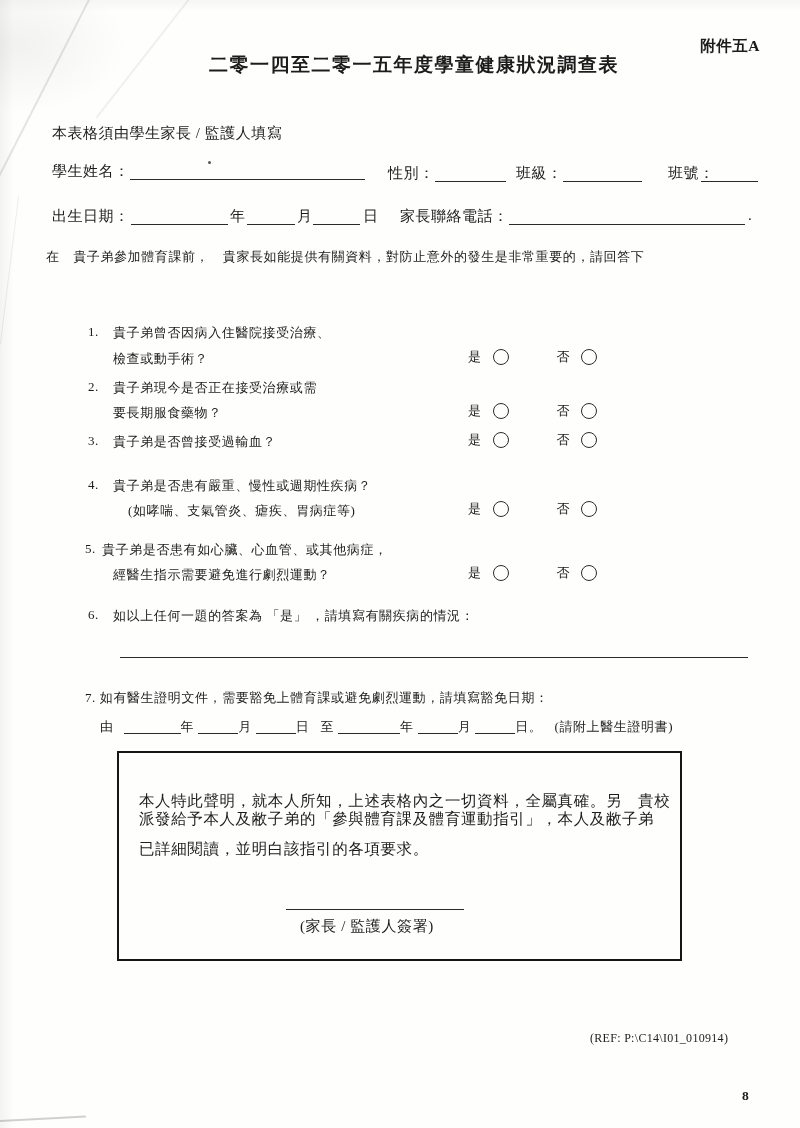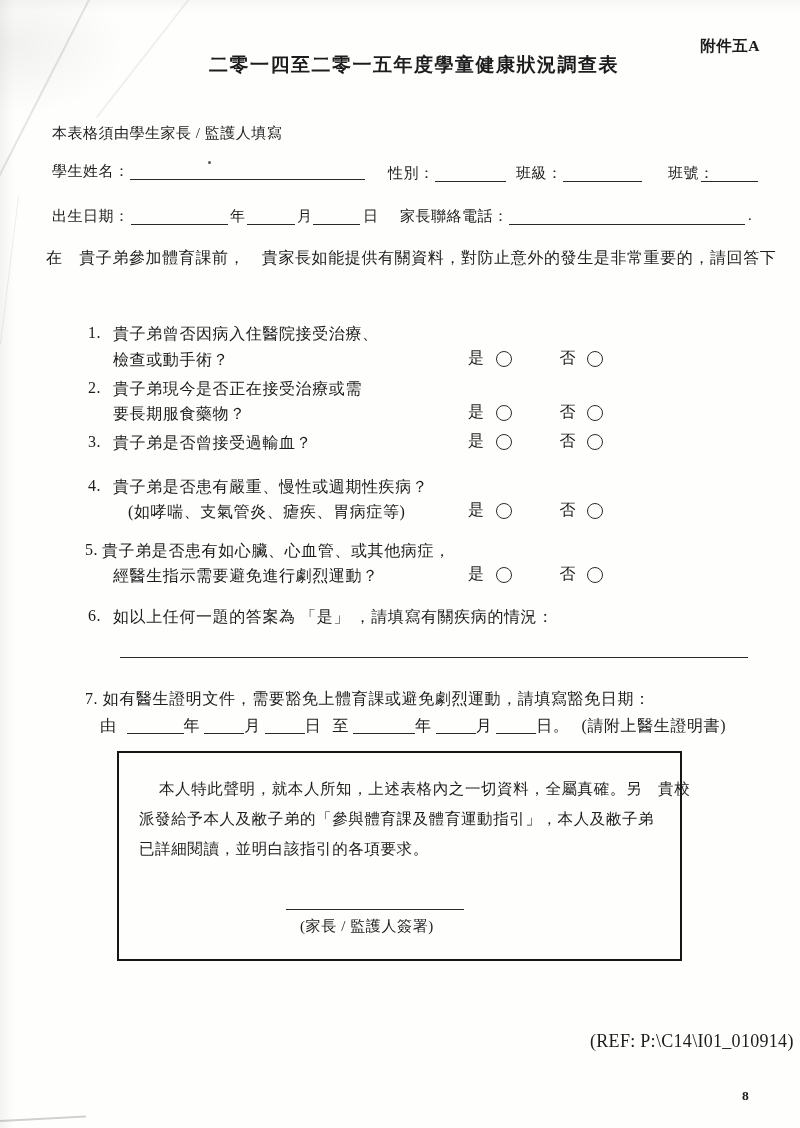--- a/index.html
+++ b/index.html
@@ -18,25 +18,25 @@
     color:#1c1c1c;
   }
   .abs{position:absolute;}
   .lbl{font-size:15px;letter-spacing:0.5px;white-space:nowrap;}
   .bold{font-weight:bold;}
   .blank{display:inline-block;border-bottom:1.6px solid #2a2a2a;height:17px;vertical-align:-3px;}
   .title{font-size:19px;font-weight:bold;letter-spacing:1.5px;text-align:center;width:100%;}
   .circle{display:inline-block;width:14px;height:14px;border:1.6px solid #2b2b2b;border-radius:50%;margin-left:11px;background:transparent;}
   .ans-row{position:absolute;left:468px;display:flex;gap:48px;align-items:center;}
   .ans{display:flex;align-items:center;}
-  .qtext{font-size:16px;letter-spacing:0.6px;white-space:nowrap;}
+  .qtext{font-size:13px;letter-spacing:0.6px;white-space:nowrap;}
   .decl-box{position:absolute;left:117px;top:751px;width:561px;height:206px;border:2px solid #161616;}
   .decl-line{position:absolute;left:20px;font-size:15.5px;letter-spacing:0.6px;white-space:nowrap;}
   .artifact{position:absolute;pointer-events:none;}
-  .footer-ref{font-size:18px;letter-spacing:0.3px;}
+  .footer-ref{font-size:12px;letter-spacing:0.3px;}
 </style>
 </head>
 <body>
 
 <div id="page">
 
   <div class="artifact" style="left:42px;top:-25px;width:1.5px;height:230px;background:rgba(0,0,0,0.10);transform:rotate(27deg);"></div>
   <div class="artifact" style="left:160px;top:-70px;width:1.5px;height:210px;background:rgba(0,0,0,0.06);transform:rotate(38deg);"></div>
   <div class="artifact" style="left:9px;top:195px;width:1px;height:150px;background:rgba(0,0,0,0.07);transform:rotate(7deg);"></div>
   <div class="artifact" style="left:208px;top:161px;width:3px;height:3px;background:#555;border-radius:50%;"></div>
@@ -149,21 +149,21 @@
     <span class="blank" style="width:40px;"></span><span class="qtext">月</span>
     <span class="blank" style="width:40px;"></span><span class="qtext">日</span>
     <span class="qtext" style="margin-left:7px;">至</span>
     <span class="blank" style="width:62px;"></span><span class="qtext">年</span>
     <span class="blank" style="width:40px;"></span><span class="qtext">月</span>
     <span class="blank" style="width:40px;"></span><span class="qtext">日。</span>
     <span class="qtext" style="margin-left:8px;">(請附上醫生證明書)</span>
   </div>
 
   <div class="decl-box">
-    <div class="decl-line" style="top:26px;margin-left:20px;">本人特此聲明，就本人所知，上述表格內之一切資料，全屬真確。另　貴校</div>
+    <div class="decl-line" style="top:38px;">本人特此聲明，就本人所知，上述表格內之一切資料，全屬真確。另　貴校</div>
     <div class="decl-line" style="top:56px;">派發給予本人及敝子弟的「參與體育課及體育運動指引」，本人及敝子弟</div>
     <div class="decl-line" style="top:86px;text-align:right;">已詳細閱讀，並明白該指引的各項要求。</div>
     <span class="blank" style="position:absolute;left:167px;top:139px;width:178px;"></span>
     <div class="decl-line" style="left:181px;top:164px;font-size:15px;">(家長 / 監護人簽署)</div>
   </div>
 
   <div class="abs footer-ref" style="left:590px;top:1031px;">(REF: P:\C14\I01_010914)</div>
   <div class="abs bold" style="left:742px;top:1088px;font-size:13.5px;">8</div>
 
 </div>

